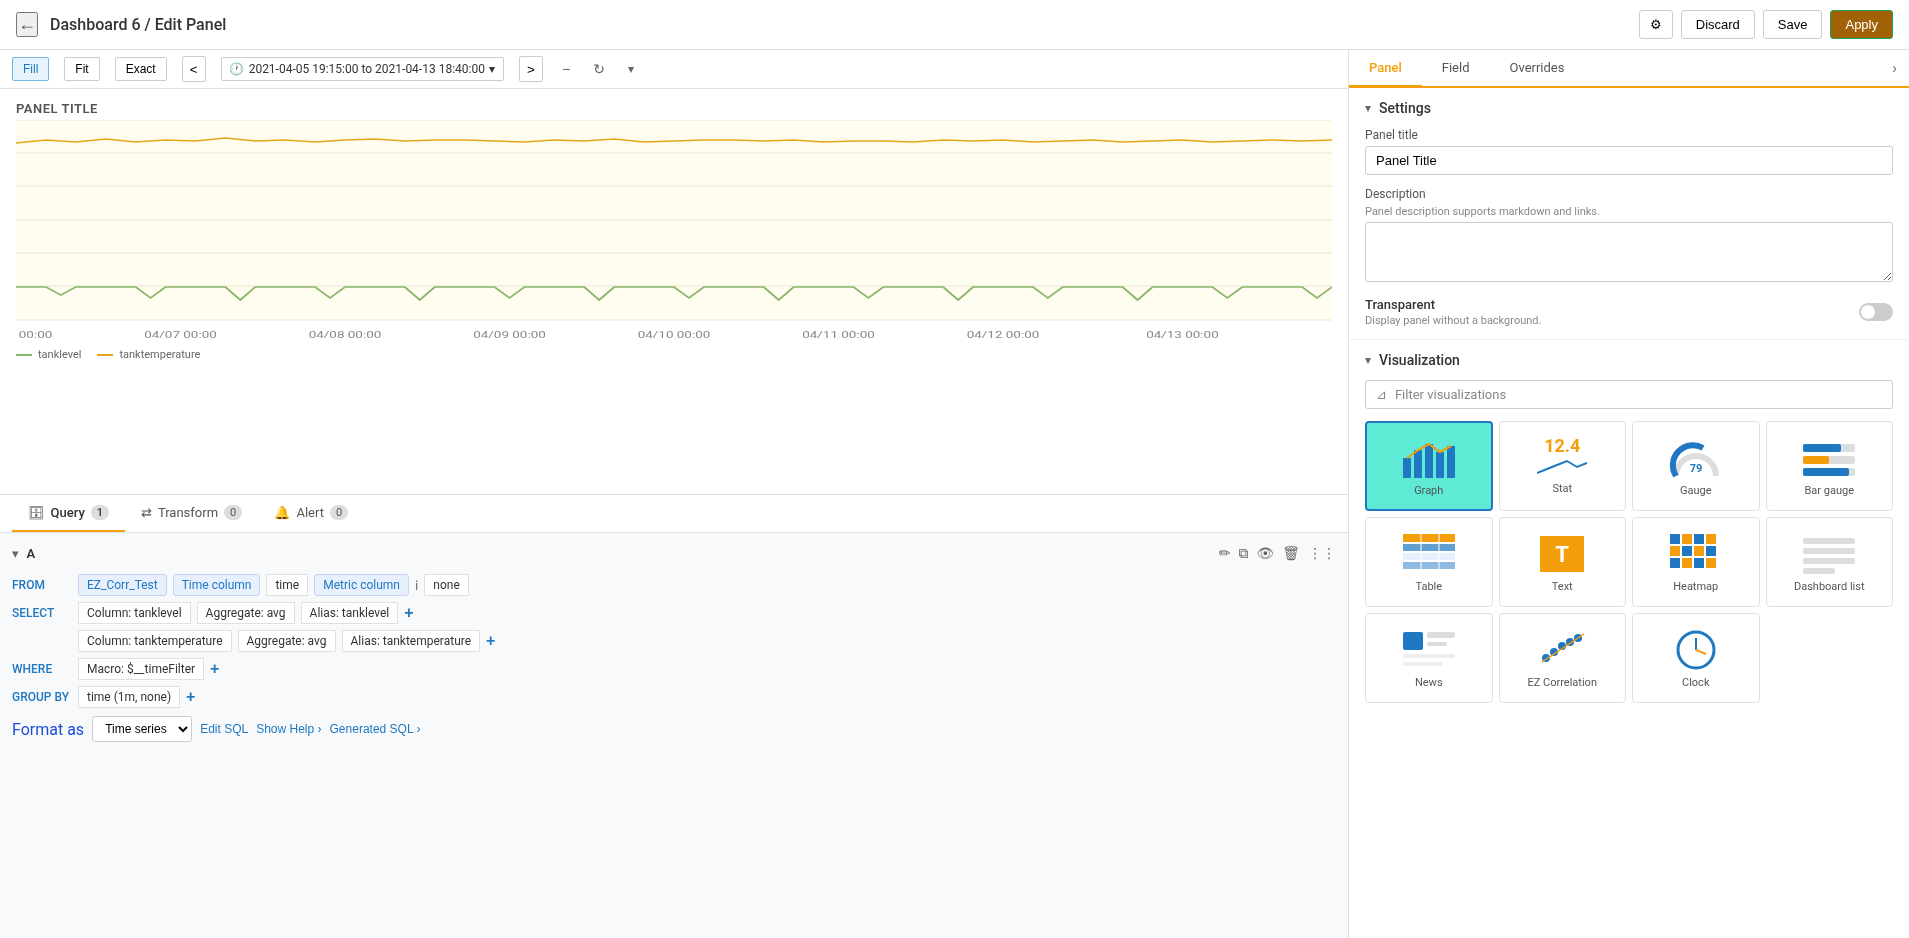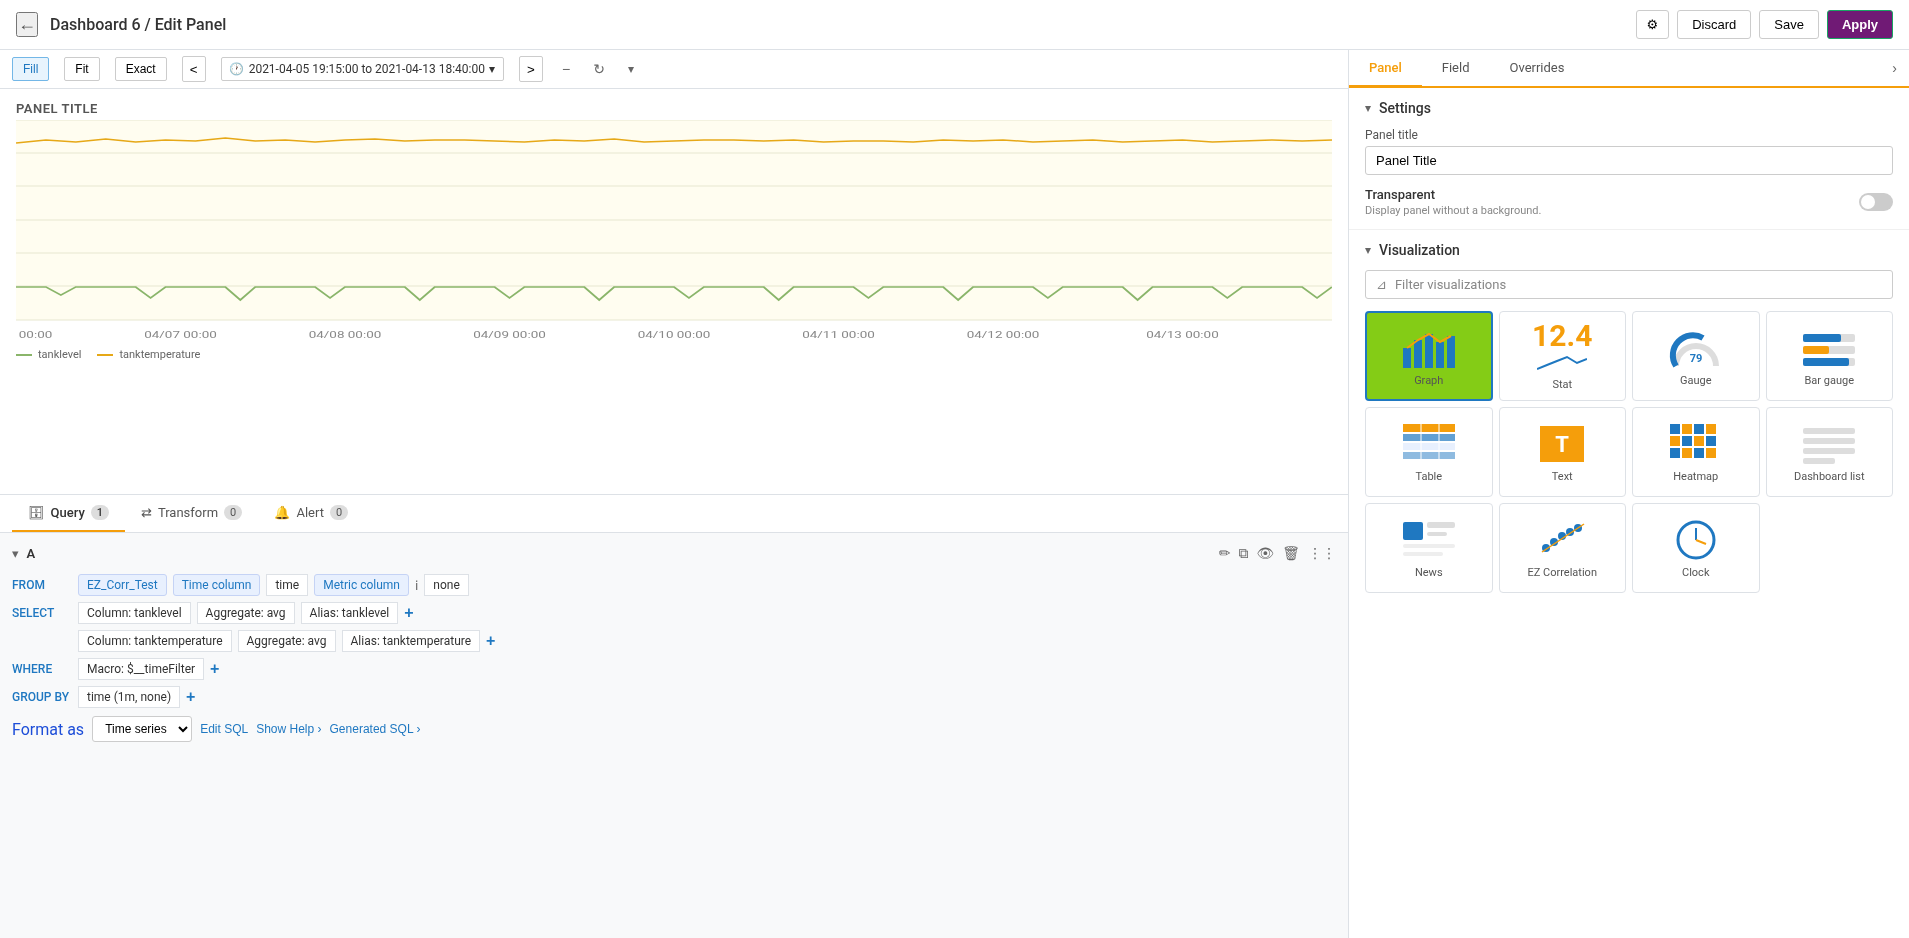--- a/index.html
+++ b/index.html
@@ -4,21 +4,21 @@
   <style>
     * { box-sizing: border-box; margin: 0; padding: 0; }
     body { font-family: -apple-system, BlinkMacSystemFont, 'Segoe UI', Roboto, sans-serif; font-size: 13px; background: #f4f5f5; color: #333; height: 938px; overflow: hidden; }
 
     
     .topbar { display: flex; align-items: center; background: #fff; border-bottom: 1px solid #dde1e6; height: 50px; padding: 0 16px; gap: 12px; }
     .topbar-back { cursor: pointer; font-size: 18px; color: #555; }
     .topbar-title { font-size: 16px; font-weight: 500; flex: 1; }
     .topbar-actions { display: flex; gap: 8px; align-items: center; }
     .btn { padding: 6px 14px; border-radius: 3px; border: 1px solid #ccc; background: #fff; cursor: pointer; font-size: 13px; }
-    .btn-primary { background: #701a75; color: #fff; border-color: #19a463; font-weight: 700; }
+    .btn-primary { background: #a16207; color: #fff; border-color: #19a463; font-weight: 400; }
     .btn-gear { background: none; border: 1px solid #ccc; padding: 6px 10px; }
 
     
     .main { display: flex; height: calc(938px - 50px); }
 
     
     .left-panel { flex: 1; display: flex; flex-direction: column; border-right: 1px solid #dde1e6; overflow: hidden; }
 
     
     .chart-toolbar { display: flex; align-items: center; gap: 15px; padding: 6px 12px; background: #fff; border-bottom: 1px solid #dde1e6; }
@@ -84,21 +84,21 @@
     .toggle-label { font-size: 13px; font-weight: 500; }
     .toggle-desc { font-size: 11px; color: #888; margin-top: 2px; }
     .toggle-switch { width: 34px; height: 18px; background: #ccc; border-radius: 9px; position: relative; cursor: pointer; }
     .toggle-knob { width: 14px; height: 14px; background: #fff; border-radius: 50%; position: absolute; top: 2px; left: 2px; transition: left 0.2s; }
 
     
     .viz-section { padding: 12px 16px; }
     .filter-viz { display: flex; align-items: center; gap: 8px; border: 1px solid #ccc; border-radius: 3px; padding: 6px 10px; margin-bottom: 12px; color: #888; font-size: 13px; }
     .viz-grid { display: grid; grid-template-columns: repeat(4, 1fr); gap: 6px; }
     .viz-card { border: 1px solid #dde1e6; border-radius: 4px; padding: 8px; cursor: pointer; display: flex; flex-direction: column; align-items: center; justify-content: center; min-height: 90px; }
-    .viz-card.selected { border: 2px solid #1f78c1; background: #84cc16; }
+    .viz-card.selected { border: 2px solid #1f78c1; background: #5eead4; }
     .viz-card-label { font-size: 11px; color: #555; margin-top: 4px; text-align: center; }
 
     
     svg.chart-svg { width: 100%; height: 220px; }
   </style>
 </head>
 <body>
 
 <div class="topbar">
   <button class="topbar-back">←</button>
@@ -271,20 +271,25 @@
 
     <div class="settings-section">
       <div class="section-header">
         <span class="collapse-icon">▾</span>
         <span>Settings</span>
       </div>
       <div class="form-group">
         <label class="form-label">Panel title</label>
         <input class="form-input" type="text" value="Panel Title" style="">
       </div>
+      <div class="form-group">
+        <label class="form-label">Description</label>
+        <p class="form-hint">Panel description supports markdown and links.</p>
+        <textarea class="form-textarea" style=""></textarea>
+      </div>
       <div class="toggle-row">
         <div class="toggle-info">
           <div class="toggle-label">Transparent</div>
           <div class="toggle-desc">Display panel without a background.</div>
         </div>
         <div class="toggle-switch">
           <div class="toggle-knob"></div>
         </div>
       </div>
     </div>
@@ -307,21 +312,21 @@
             <rect x="24" y="8" width="8" height="34" fill="#1f78c1"></rect>
             <rect x="35" y="16" width="8" height="26" fill="#1f78c1"></rect>
             <rect x="46" y="10" width="8" height="32" fill="#1f78c1"></rect>
             <polyline points="6,22 17,14 28,8 39,16 50,10" fill="none" stroke="#f59e0b" stroke-width="2"></polyline>
           </svg>
           <span class="viz-card-label">Graph</span>
         </div>
 
         <div class="viz-card">
           <div style="text-align:center;">
-            <div style="color:#f59e0b;font-size:30px;font-weight:700;line-height:1;">12.4</div>
+            <div style="color:#f59e0b;font-size:18px;font-weight:700;line-height:1;">12.4</div>
             <svg width="50" height="20" viewBox="0 0 50 20">
               <polyline points="0,18 10,14 20,10 30,6 40,12 50,8" fill="none" stroke="#1f78c1" stroke-width="2"></polyline>
             </svg>
           </div>
           <span class="viz-card-label">Stat</span>
         </div>
 
         <div class="viz-card">
           <svg width="56" height="44" viewBox="0 0 56 44">
             <path d="M8,40 A20,20,0,0,1,48,40" fill="none" stroke="#ddd" stroke-width="6"></path>

